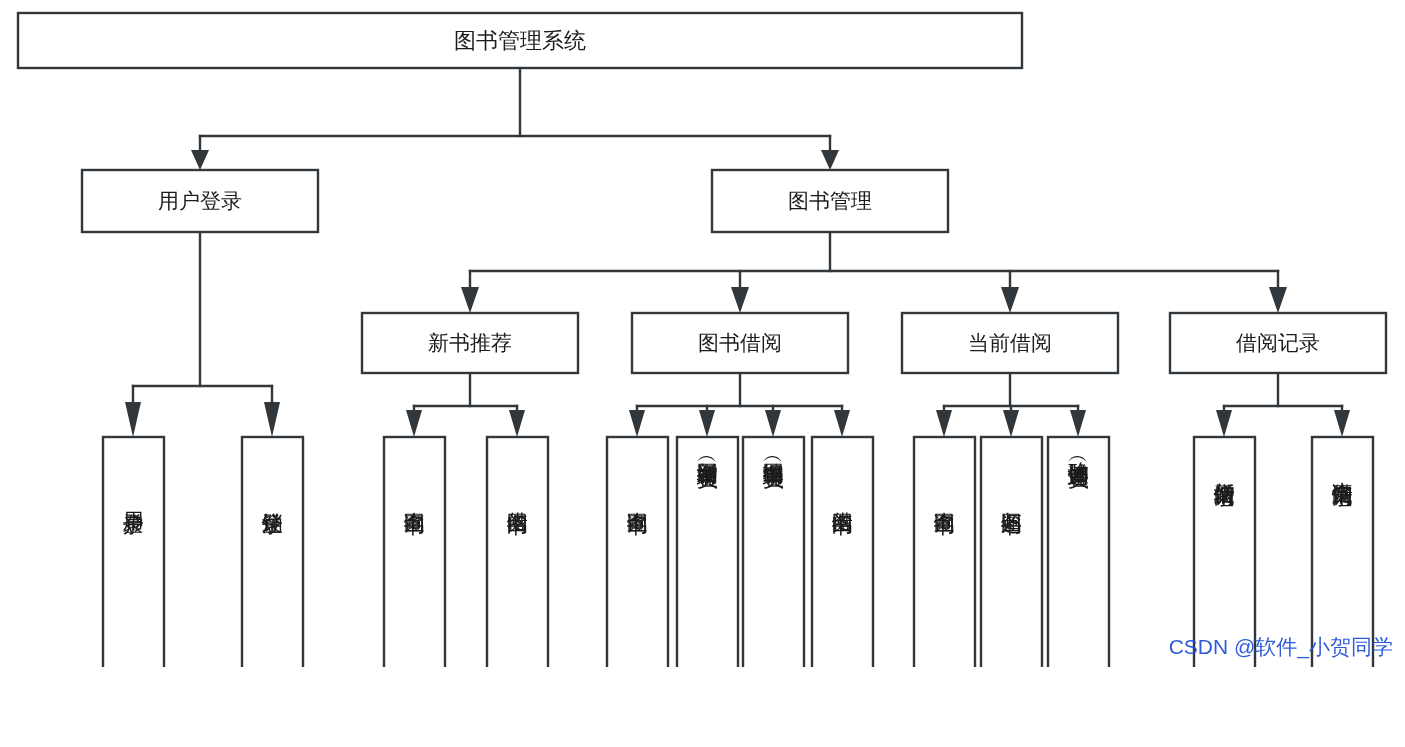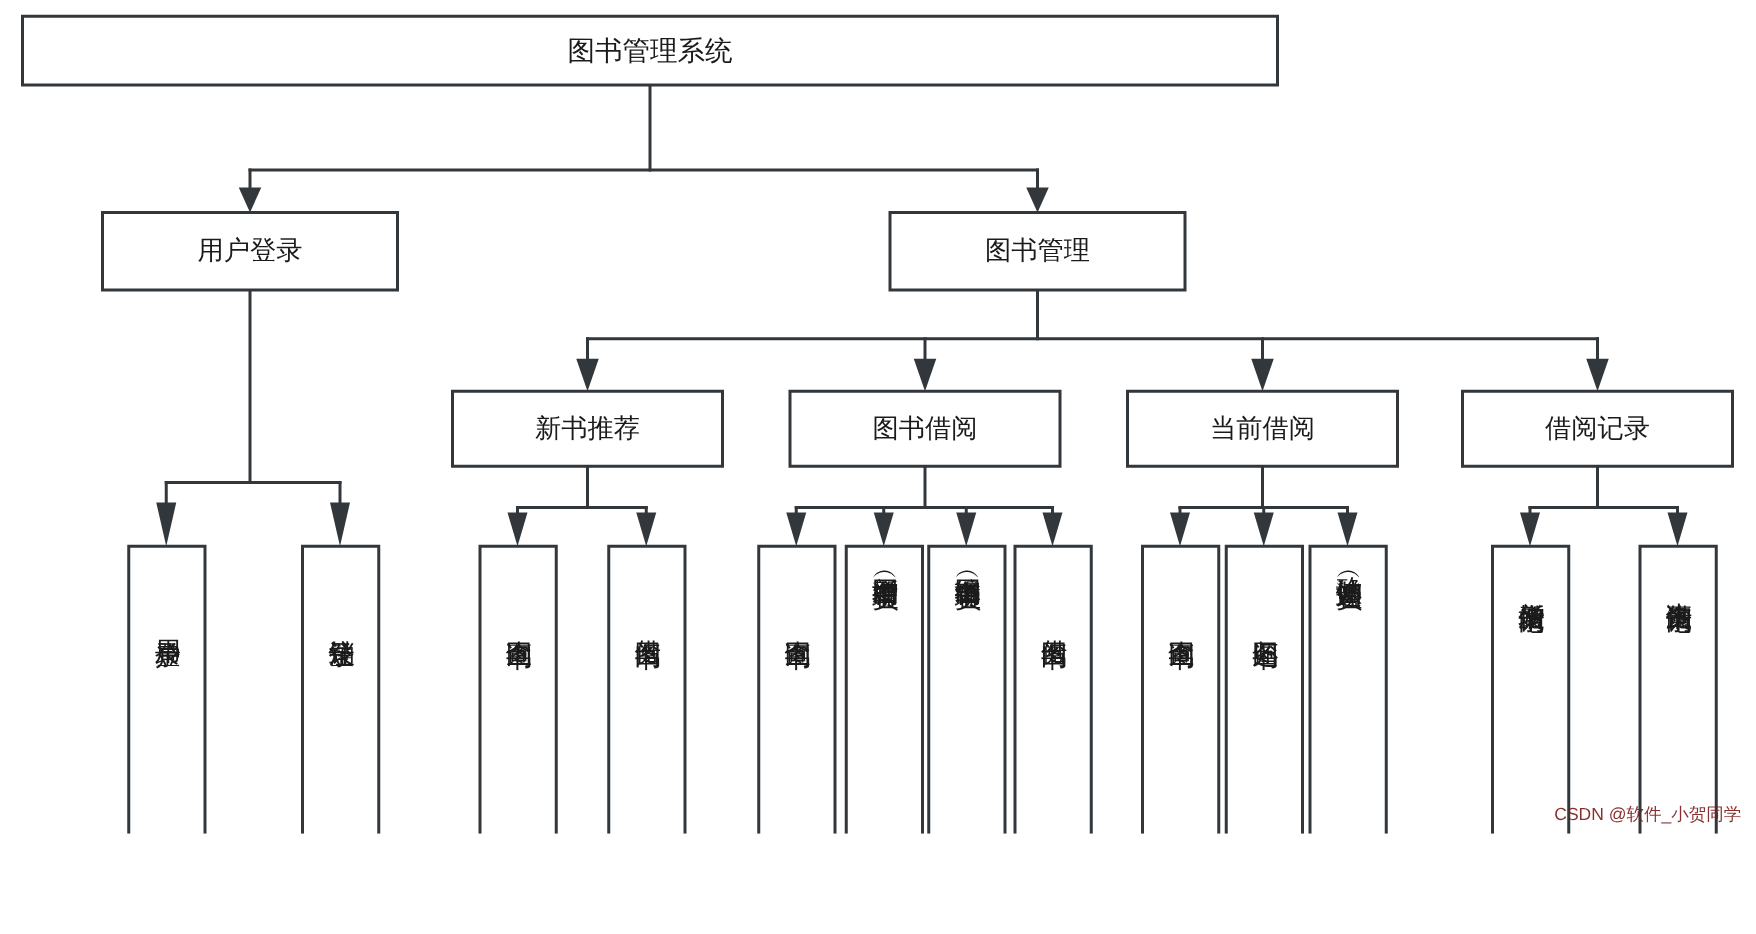--- a/index.html
+++ b/index.html
@@ -66,22 +66,22 @@
     line-height: 1.02;
     color: #1b1b1b;
     letter-spacing: 1px;
     white-space: nowrap;
   }
   .watermark {
     position: absolute;
     right: 12px;
     bottom: 6px;
     font-family: "Liberation Sans", "DejaVu Sans", sans-serif;
-    font-size: 14px;
-    color: #7f1d1d;
+    font-size: 21px;
+    color: #1d4ed8;
     opacity: 0.92;
     white-space: nowrap;
     pointer-events: none;
   }
 </style>
 </head>
 <body>
 
 <div id="diagram-root">
 

